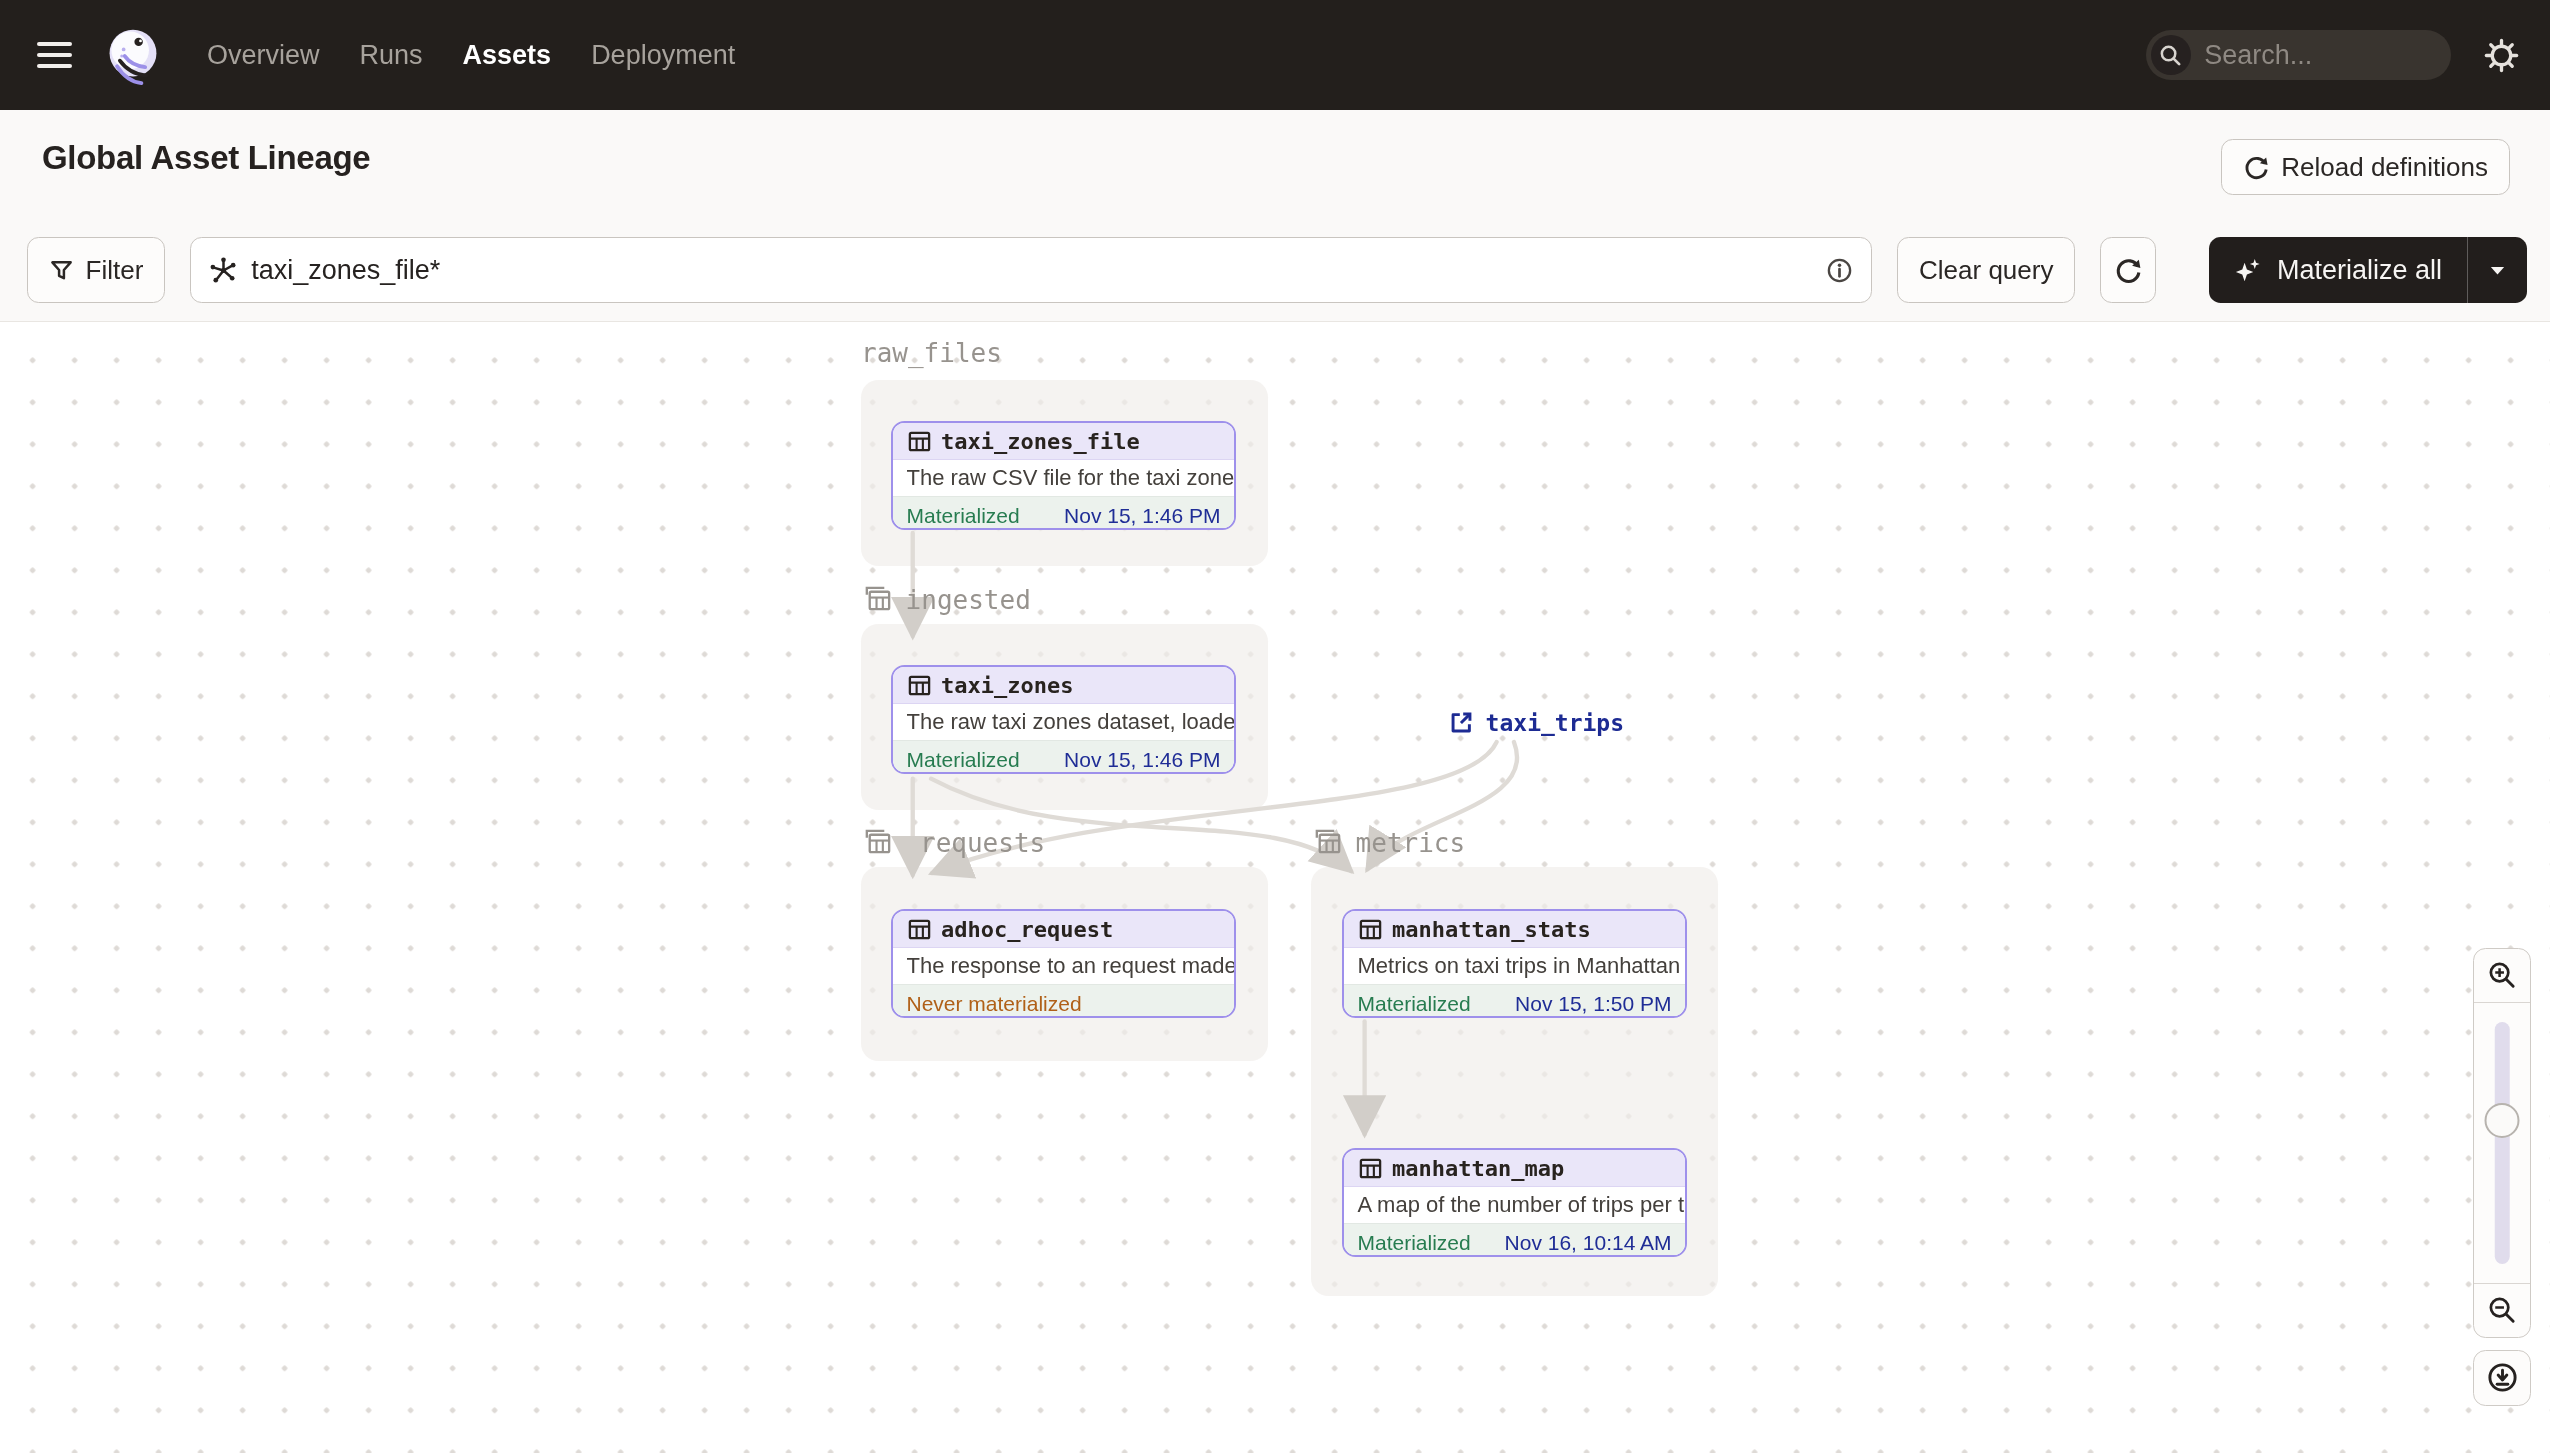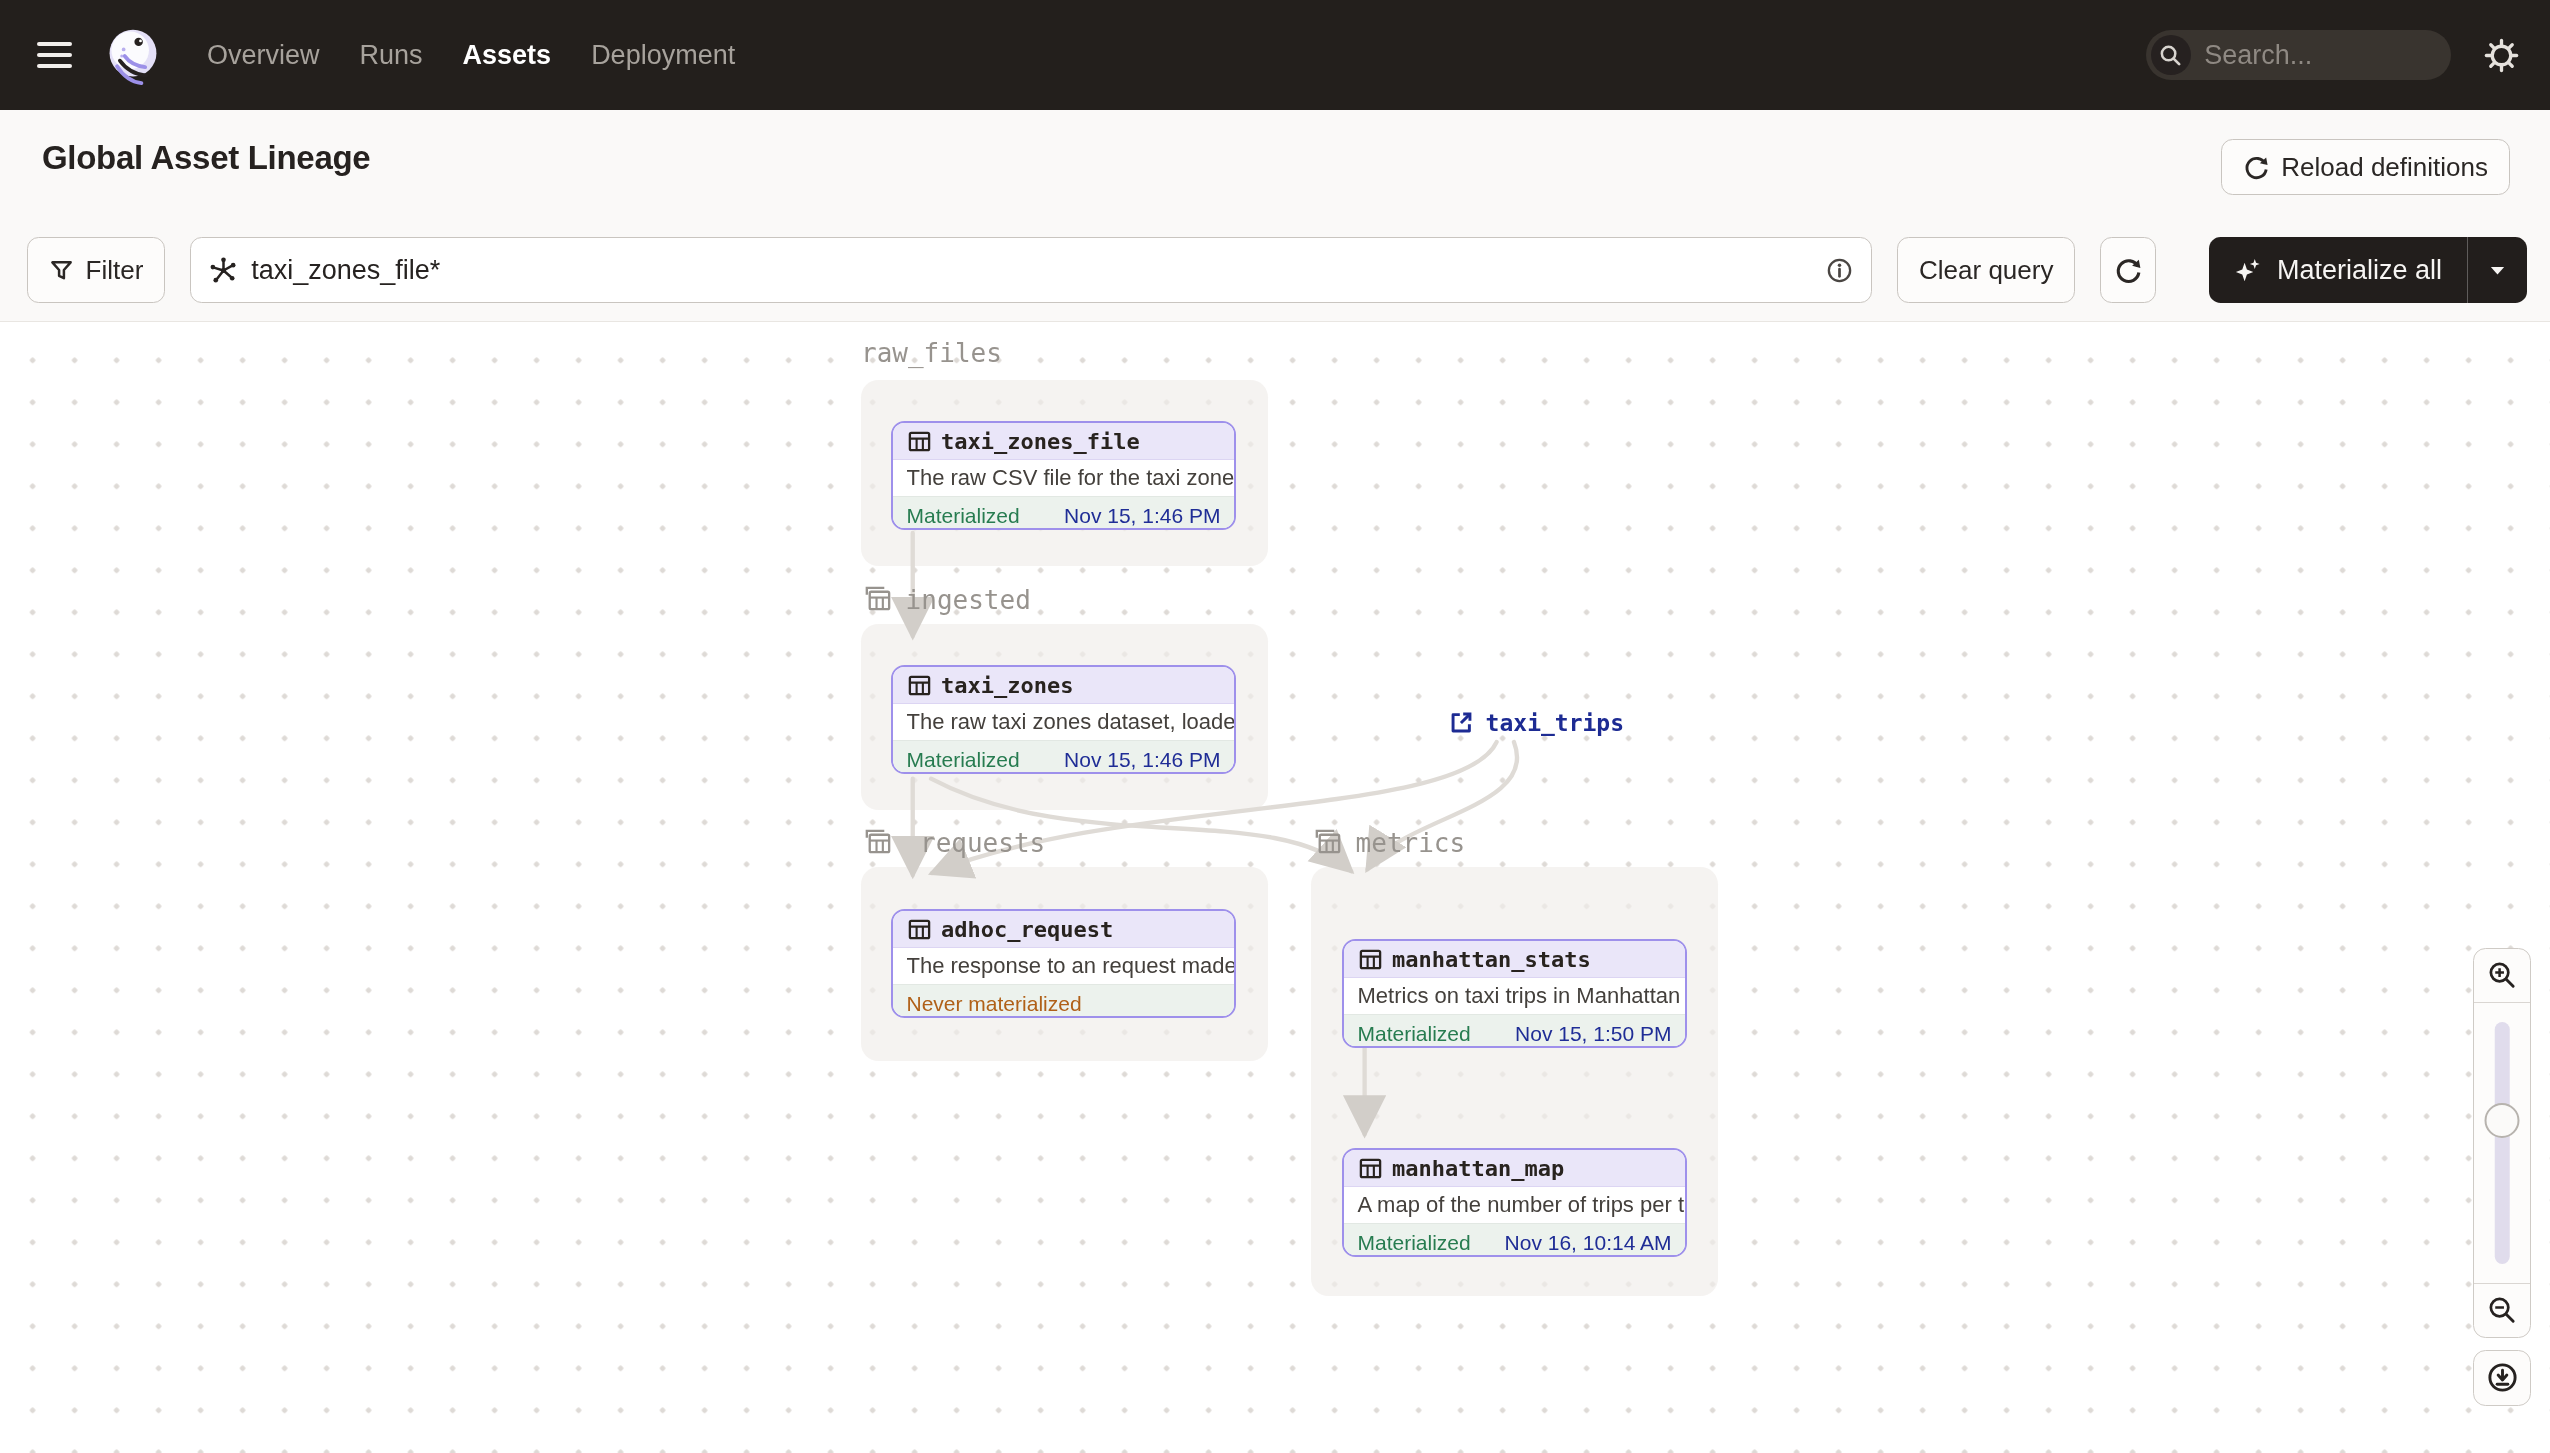--- a/index.html
+++ b/index.html
@@ -314,21 +314,21 @@
       </svg>
       <span class="aname">adhoc_request</span>
     </div>
     <div class="node-desc">The response to an request made in th...</div>
     <div class="node-footer">
       <span class="status-never">Never materialized</span>
       <span class="node-ts"></span>
     </div>
   </div>
 
-  <div class="asset-node" style="left:1342px; top:587px;margin-top:30px;">
+  <div class="asset-node" style="left:1342px; top:587px;">
     <div class="node-header">
       <svg width="25" height="25" viewBox="0 0 26 26">
         <rect x="3" y="4" width="20" height="18" rx="1.5" fill="none" stroke="#28231F" stroke-width="2.4"></rect>
         <line x1="3" y1="10" x2="23" y2="10" stroke="#28231F" stroke-width="2.2"></line>
         <line x1="10" y1="10" x2="10" y2="22" stroke="#28231F" stroke-width="2.2"></line>
         <line x1="16.5" y1="10" x2="16.5" y2="22" stroke="#28231F" stroke-width="2.2"></line>
       </svg>
       <span class="aname">manhattan_stats</span>
     </div>
     <div class="node-desc">Metrics on taxi trips in Manhattan</div>

